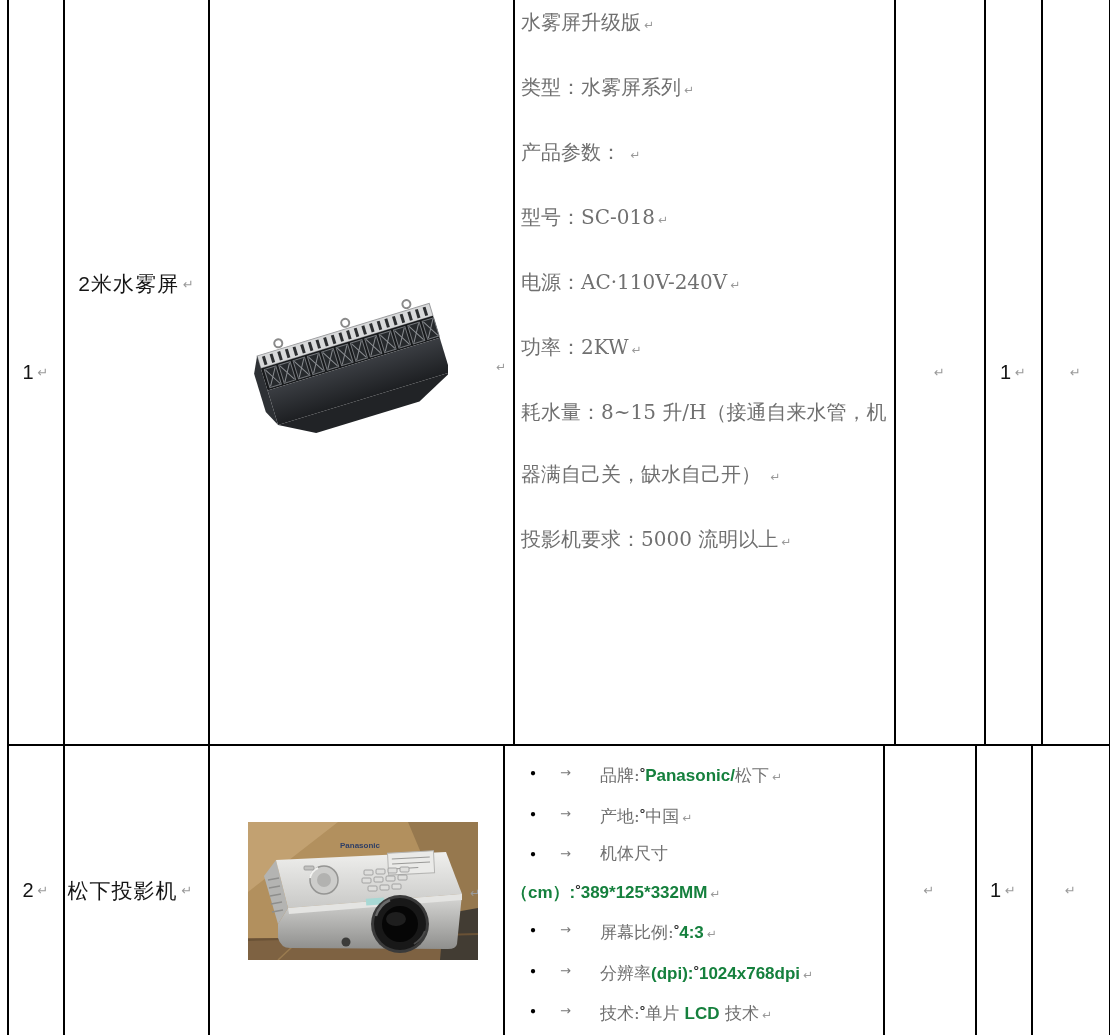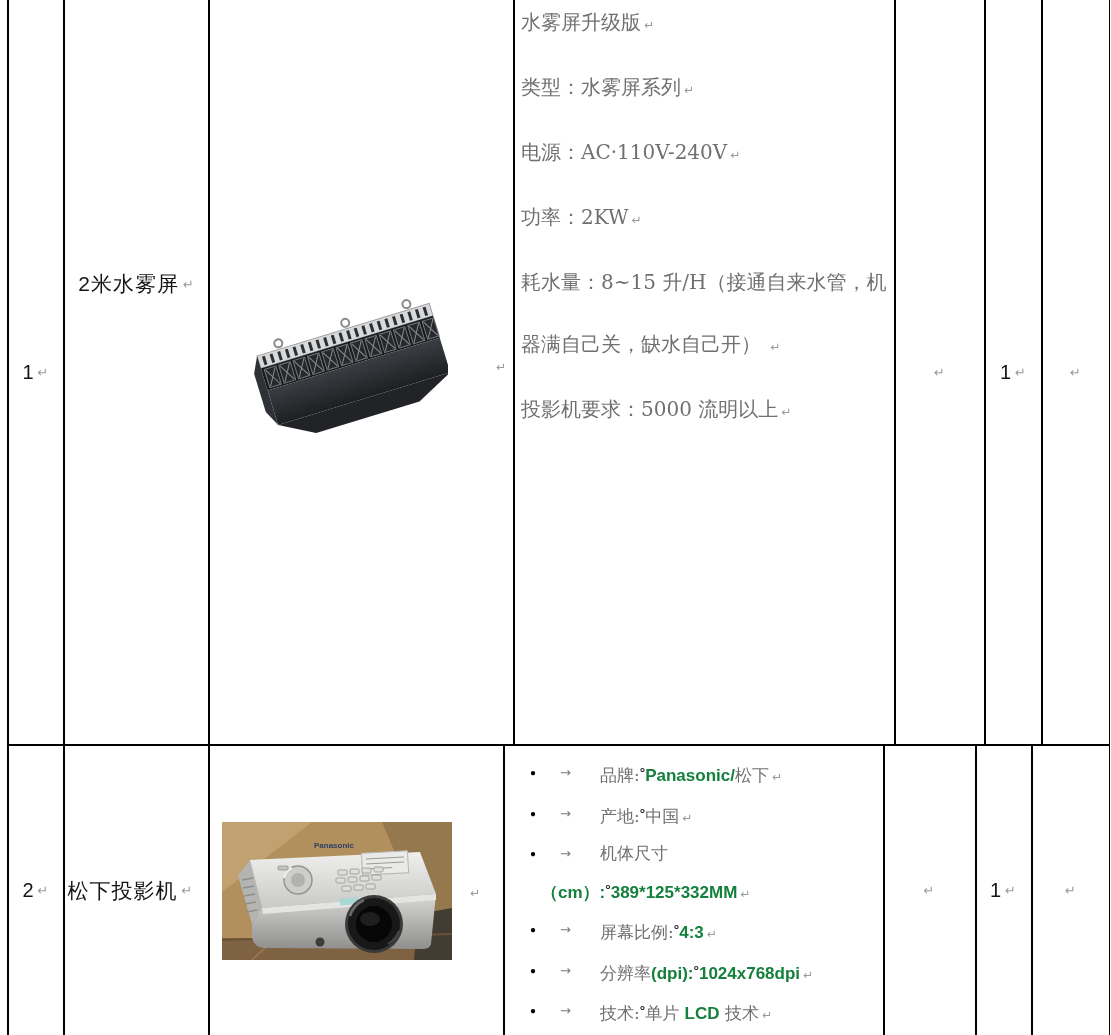--- a/index.html
+++ b/index.html
@@ -11,21 +11,21 @@
   .idx-text,.qty-text{font-size:20px;color:#141414;}
   .name-text{font-size:21px;color:#141414;letter-spacing:1px;}
   .pilcrow{color:#9a9a9a;font-size:13px;font-family:"DejaVu Sans",sans-serif;}
   
   .specs{position:absolute;}
   .specs-r1{font-size:20px;color:#707070;font-family:"DejaVu Serif","Liberation Serif",serif;}
   .specs-r1 .spec-line{line-height:62px;}
   .specs-r2{font-size:17px;}
   .specs-r2 .spec-line{line-height:35.5px;position:relative;}
   .line-bullet{padding-left:97px;}
-  .line-plain{padding-left:2px;margin-left:36px;}
+  .line-plain{padding-left:8px;}
   .bullet{position:absolute;left:27px;top:0;color:#000;font-size:10px;}
   .tabmark{position:absolute;left:57px;top:0;color:#777;font-size:13px;font-family:"DejaVu Sans",sans-serif;}
   .seg-cjk{font-family:"DejaVu Serif","Liberation Serif",serif;color:#707070;text-align:center;}
   .seg-latin{font-family:"Liberation Sans",sans-serif;color:#15803d;font-weight:600;}
   .seg-space{color:#2a2a2a;font-weight:700;font-size:0.8em;vertical-align:4px;font-family:"Liberation Sans",sans-serif;}
   .seg-mark{color:#9a9a9a;font-size:12px;font-family:"DejaVu Sans",sans-serif;padding-left:3px;}
   .seg-caret{display:inline-block;width:0;height:26px;border-left:2px solid #2e2e2e;
              vertical-align:-6px;margin:0 3px 0 1px;}
   .img-box{position:absolute;}
   .img-mark{position:absolute;color:#9a9a9a;font-size:12px;font-family:"DejaVu Sans",sans-serif;}
@@ -122,20 +122,22 @@
         <polygon points="10,118 190,118 152,137 44,137" fill="#212326"></polygon>
         <polygon points="10,46 10,118 2,102 2,62" fill="#2e3135"></polygon>
       </g>
     </svg>
   </div>
   <span class="img-mark" style="left:496px;top:360px">↵</span>
 
   <div class="specs specs-r1" style="left:521px;top:-9px;width:371px">
       <div class="spec-line line-para"><span class="seg-cjk">水雾屏升级版</span><span class="seg-mark">↵</span></div>
       <div class="spec-line line-para"><span class="seg-cjk">类型：水雾屏系列</span><span class="seg-mark">↵</span></div>
+      <div class="spec-line line-para"><span class="seg-cjk">产品参数： </span><span class="seg-mark">↵</span></div>
+      <div class="spec-line line-para"><span class="seg-cjk">型号：SC-018</span><span class="seg-mark">↵</span></div>
       <div class="spec-line line-para"><span class="seg-cjk">电源：AC·110V-240V</span><span class="seg-mark">↵</span></div>
       <div class="spec-line line-para"><span class="seg-cjk">功率：2KW</span><span class="seg-mark">↵</span></div>
       <div class="spec-line line-para"><span class="seg-cjk">耗水量：8~15 升/H（接通自来水管，机器满自己关，缺水自己开） </span><span class="seg-mark">↵</span></div>
       <div class="spec-line line-para"><span class="seg-cjk">投影机要求：5000 流明以上</span><span class="seg-mark">↵</span></div>
     </div>
 
   <div class="cell-center" style="left:896px;top:0;width:87px;height:744px">
     <span class="pilcrow">↵</span>
   </div>
   <div class="cell-center" style="left:986px;top:0;width:54px;height:744px">
@@ -148,21 +150,21 @@
 
   <div class="cell-center" style="left:9px;top:746px;width:53px;height:289px">
     <span class="idx-text">2</span>
     <span class="pilcrow">↵</span>
   </div>
   <div class="cell-center" style="left:65px;top:746px;width:130px;height:289px">
     <span class="name-text">松下投影机</span>
     <span class="pilcrow">↵</span>
   </div>
 
-  <div class="img-box" style="left:222px;top:822px;width:230px;height:138px">
+  <div class="img-box" style="left:248px;top:822px;width:230px;height:138px">
     <svg width="230" height="138" viewBox="0 0 230 138">
       <defs>
         <linearGradient id="topGrad" x1="0" y1="0" x2="0" y2="1">
           <stop offset="0" stop-color="#efefed"></stop>
             <stop offset="1" stop-color="#c9c9c7"></stop>
         </linearGradient>
         <linearGradient id="frontGrad" x1="0" y1="0" x2="0" y2="1">
           <stop offset="0" stop-color="#d9d9d7"></stop>
             <stop offset="1" stop-color="#8f8f8d"></stop>
         </linearGradient>

